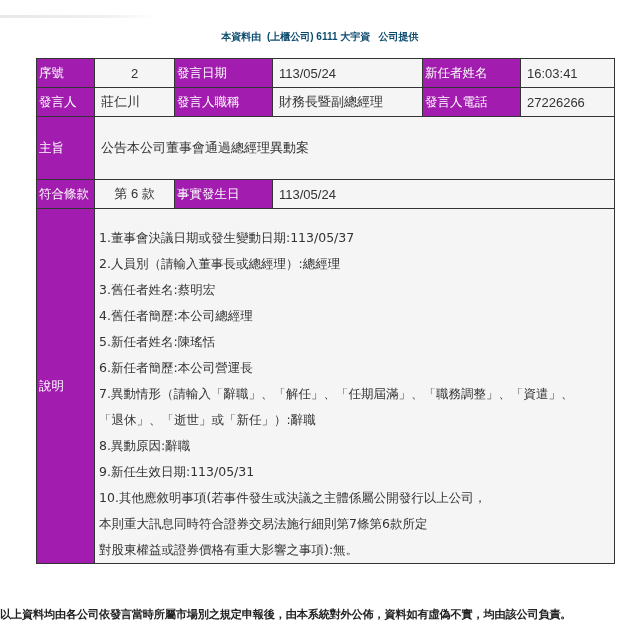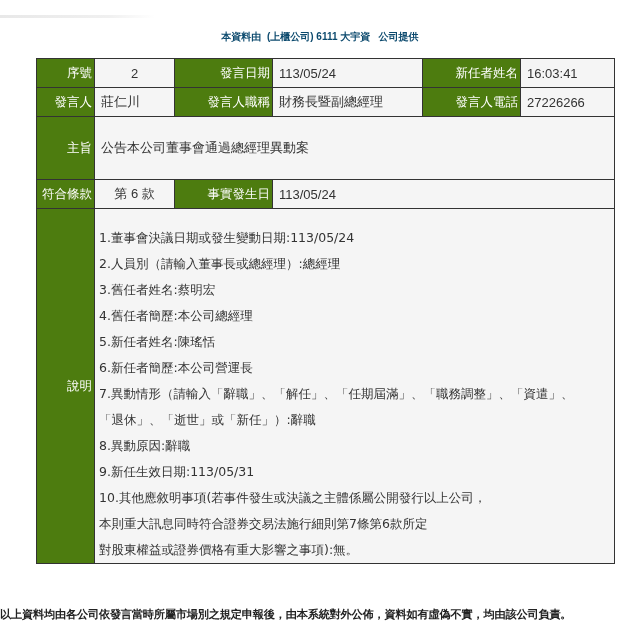--- a/index.html
+++ b/index.html
@@ -21,21 +21,21 @@
       position: absolute; left: 36px; top: 58px; width: 578px;
       border-collapse: collapse; table-layout: fixed;
       font-size: 13px;
     }
     table.info td {
       border: 1px solid #333333; height: 28px; padding: 0 6px;
       background: #f5f5f5; color: #333333; vertical-align: middle;
       font-family: "Liberation Sans", sans-serif;
     }
     table.info td.hd {
-      background: #4d7c0f; color: #ffffff; text-align: right; padding: 0 2px;
+      background: #a21caf; color: #ffffff; text-align: left; padding: 0 2px;
       font-family: "DejaVu Sans", sans-serif; font-size: 12.5px;
     }
     td.center { text-align: center; }
     tr.subject td { height: 62px; margin-left: 28px; }
     tr.subject td.val { font-family: "DejaVu Sans", sans-serif; font-size: 13px; }
     tr.desc td { height: 350px; }
     td.desc-body { vertical-align: top !important; padding: 0 0 0 4px !important; }
     .desc-line {
       font-family: "DejaVu Sans", sans-serif; font-size: 12.5px; line-height: 26px;
       color: #333333; white-space: nowrap;
@@ -87,21 +87,21 @@
   <tr>
     <td class="hd">符合條款</td>
     <td class="center">第 6 款</td>
     <td class="hd">事實發生日</td>
     <td colspan="3">113/05/24</td>
   </tr>
   <tr class="desc">
     <td class="hd">說明</td>
     <td class="desc-body" colspan="5">
       <div class="desc-list">
-        <div class="desc-line">1.董事會決議日期或發生變動日期:113/05/24</div>
+        <div class="desc-line">1.董事會決議日期或發生變動日期:113/05/37</div>
         <div class="desc-line">2.人員別（請輸入董事長或總經理）:總經理</div>
         <div class="desc-line">3.舊任者姓名:蔡明宏</div>
         <div class="desc-line">4.舊任者簡歷:本公司總經理</div>
         <div class="desc-line">5.新任者姓名:陳瑤恬</div>
         <div class="desc-line">6.新任者簡歷:本公司營運長</div>
         <div class="desc-line">7.異動情形（請輸入「辭職」、「解任」、「任期屆滿」、「職務調整」、「資遣」、</div>
         <div class="desc-line">「退休」、「逝世」或「新任」）:辭職</div>
         <div class="desc-line">8.異動原因:辭職</div>
         <div class="desc-line">9.新任生效日期:113/05/31</div>
         <div class="desc-line">10.其他應敘明事項(若事件發生或決議之主體係屬公開發行以上公司，</div>

